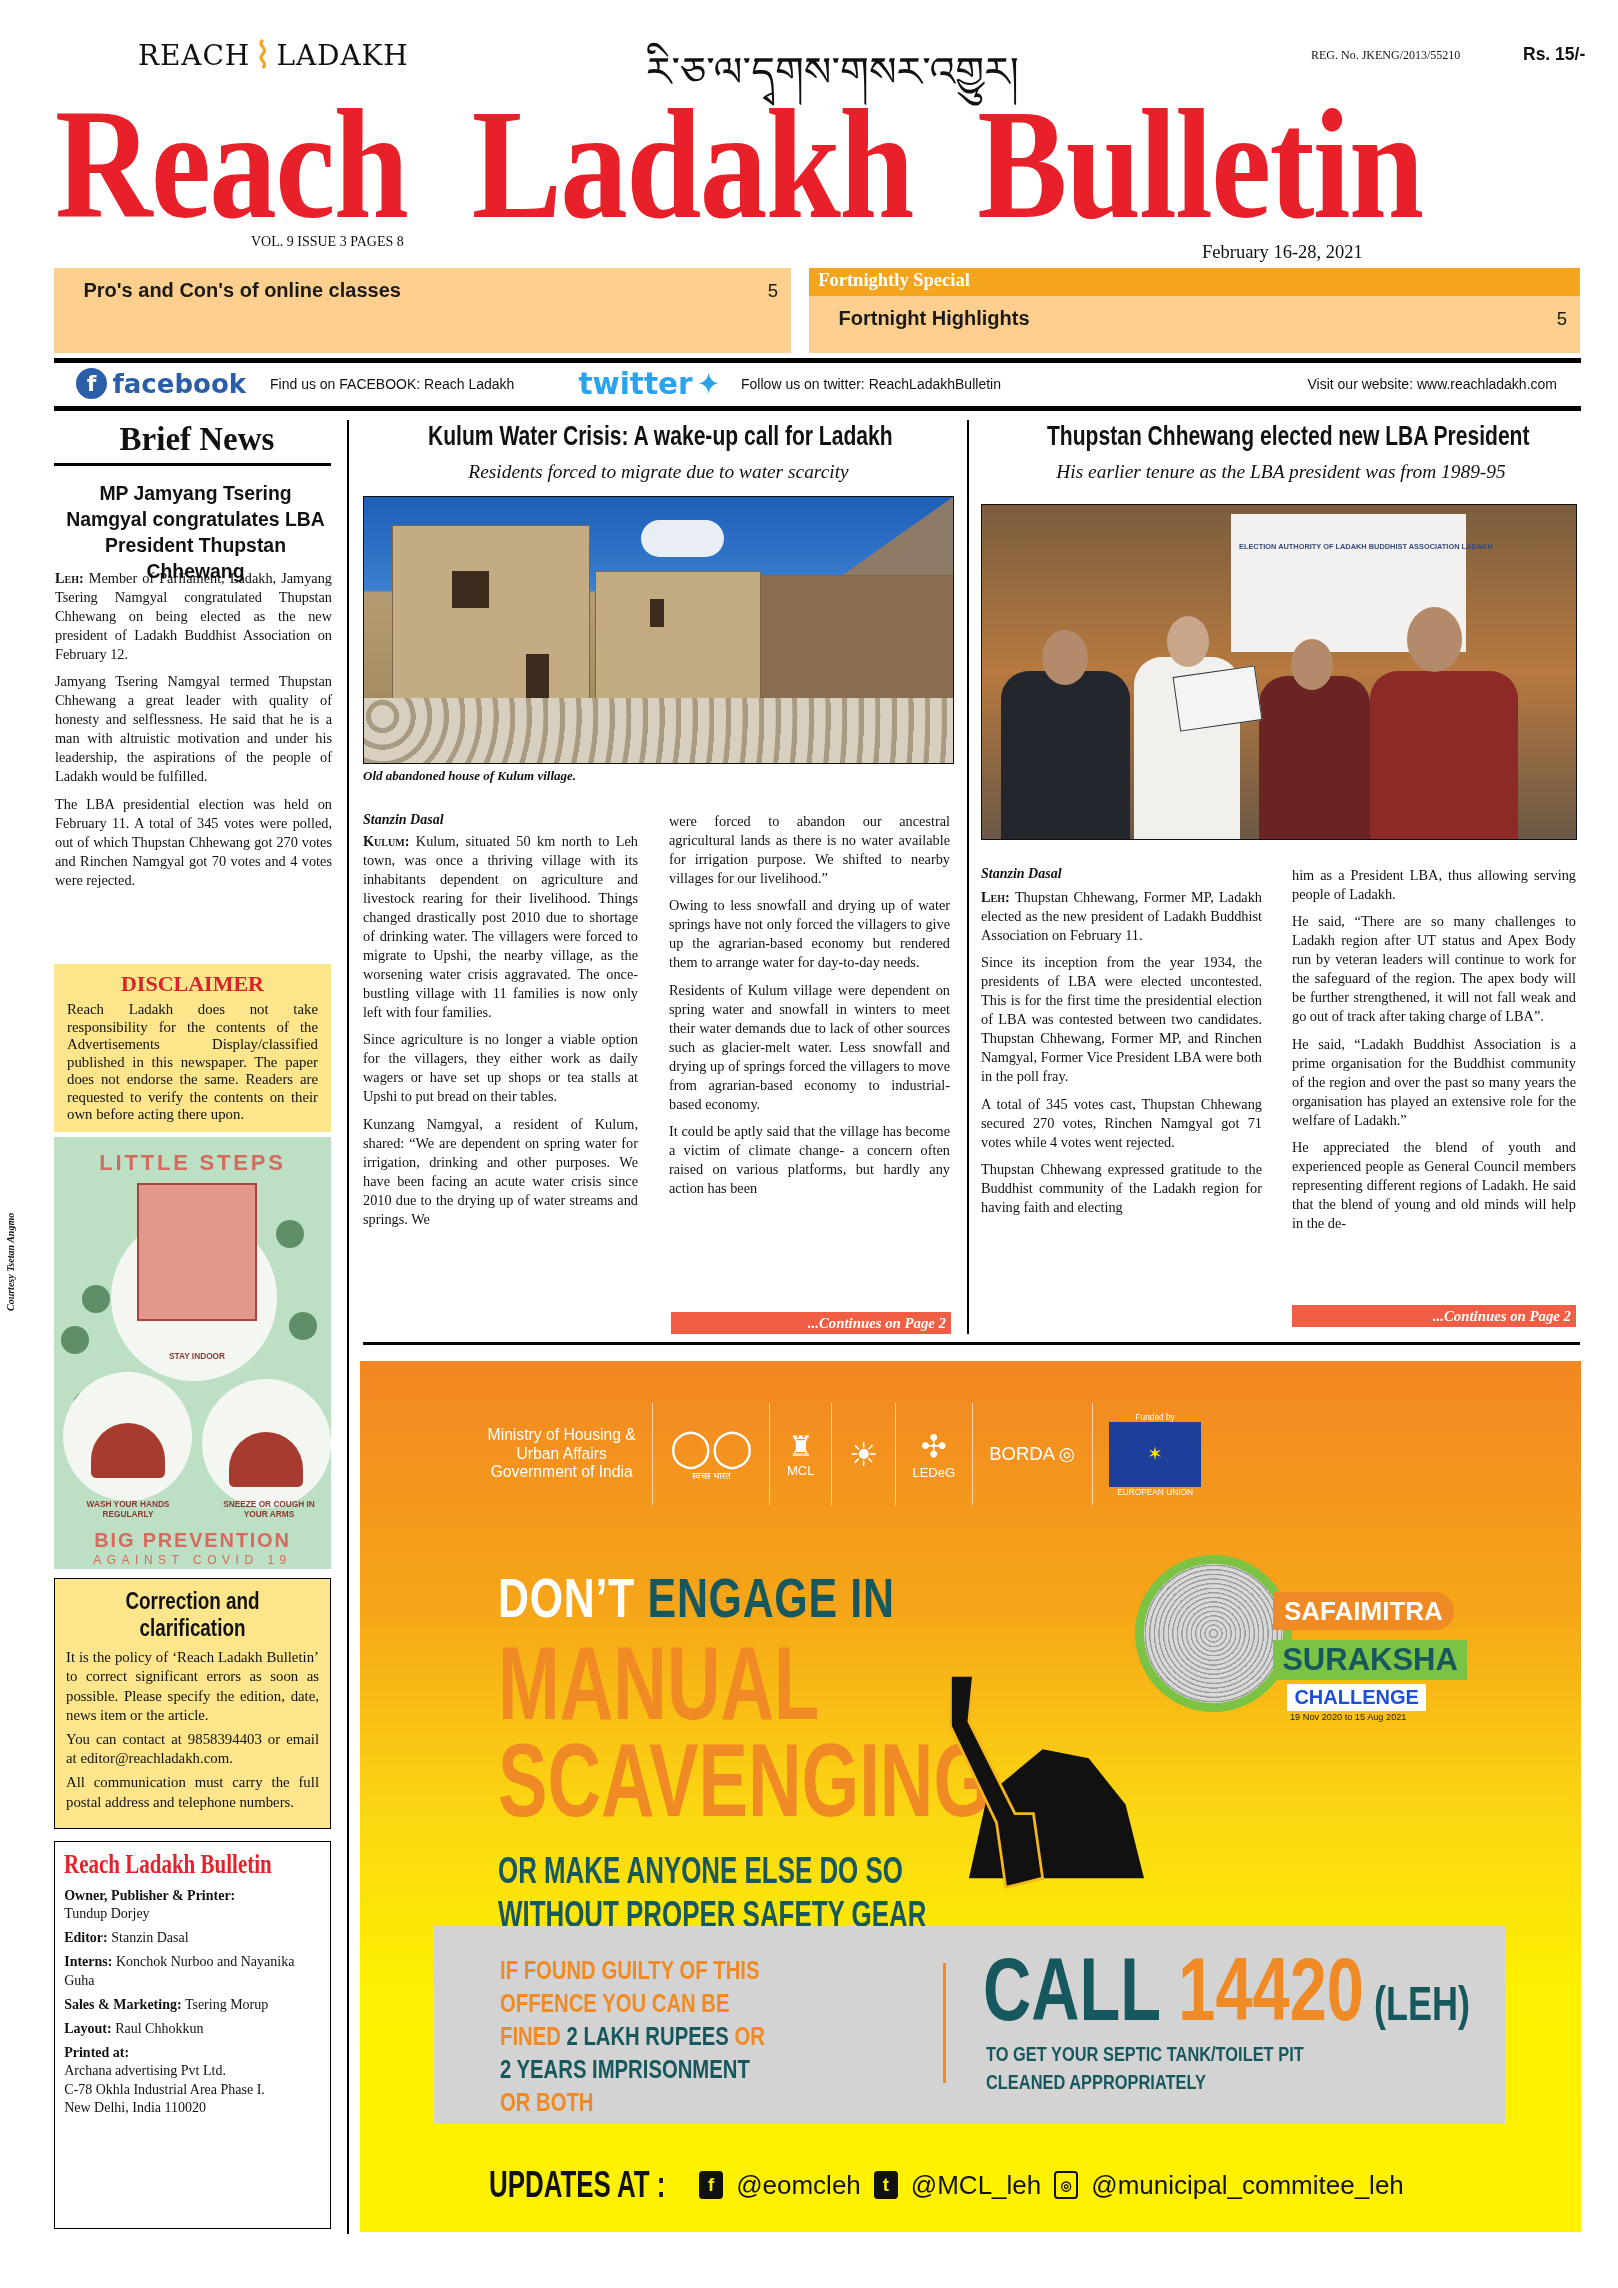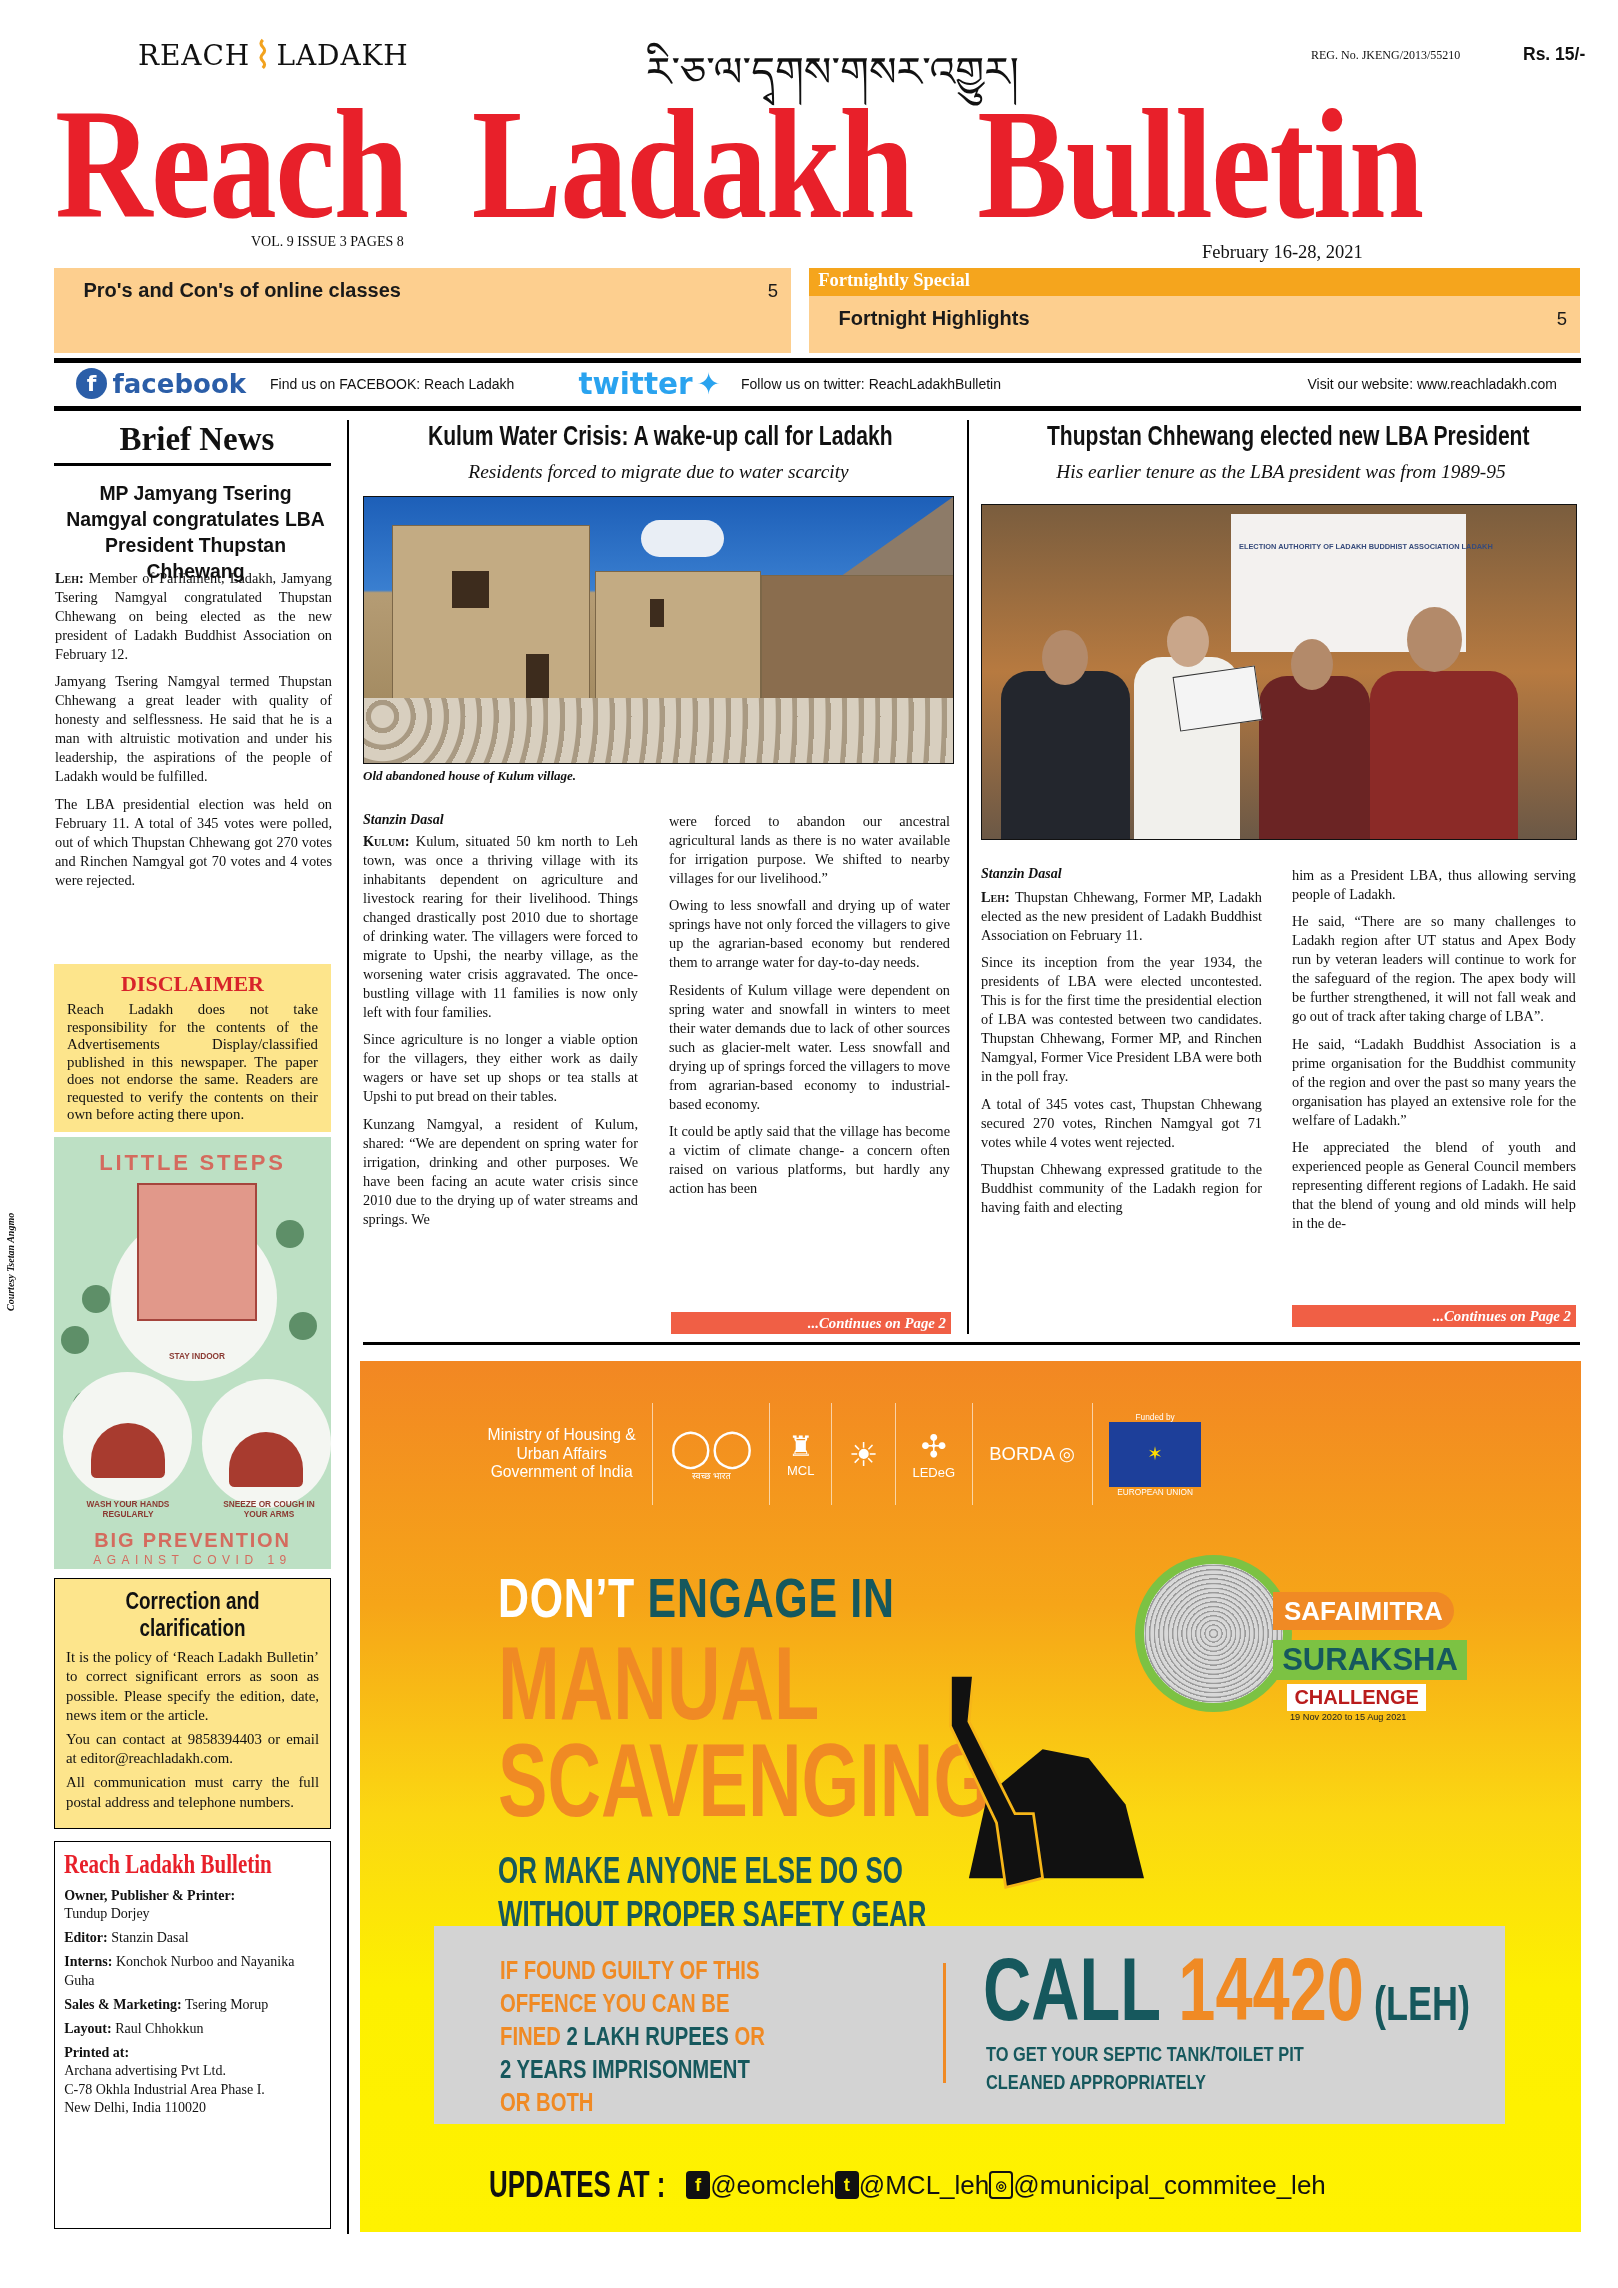--- a/index.html
+++ b/index.html
@@ -92,31 +92,31 @@
   .ad .eu-cap { font-size: 8.3px; color:#fff; }
   .ad .dont { position:absolute; left: 138px; top: 205px; font-size: 55px; font-weight: bold; color:#fff; transform: scaleX(0.78); transform-origin:left top; white-space:nowrap; letter-spacing: 0.9px; }
   .ad .dont .green { color: #16585d; }
   .ad .big-orange { position:absolute; left: 138px; color: #f08a24; font-weight: bold; font-size: 103px; line-height: 92px; transform: scaleX(0.72); transform-origin:left top; white-space:nowrap; }
   .ad .small-teal { position:absolute; left: 138px; color: #16585d; font-weight: bold; font-size: 37px; transform: scaleX(0.7); transform-origin:left top; white-space:nowrap; }
   .ad .shovel { position:absolute; left: 572px; top: 305px; width: 212px; height: 240px; }
   .ad .badge { position:absolute; left: 775px; top: 194px; width: 351px; height: 194px; }
   .ad .badge .ring { position:absolute; left: 0; top: 0; width: 157px; height: 157px; border-radius:50%; background: repeating-radial-gradient(circle, #d8d8d8 0 2.8px, #9a9a9a 3.7px 4.6px); border: 9.2px solid #7cc243; }
   .ad .badge .safai { position:absolute; left: 138px; top: 37px; background:#f08a24; color:#fff; font-weight:bold; font-size: 26px; padding: 3.7px 11px; border-radius: 0 20px 20px 0; }
   .ad .badge .suraksha { position:absolute; left: 138px; top: 85px; background:#7cc243; color:#16585d; font-weight:bold; font-size: 31px; padding: 1.8px 9.2px; }
-  .ad .badge .challenge { position:absolute; left: 152px; top: 129px; background:#fff; color:#b91c1c; font-weight:bold; font-size: 20px; padding: 1.8px 7.4px; }
+  .ad .badge .challenge { position:absolute; left: 152px; top: 129px; background:#fff; color:#1d4ed8; font-weight:bold; font-size: 20px; padding: 1.8px 7.4px; }
   .ad .badge .dates { position:absolute; left: 155px; top: 157px; font-size: 9.2px; color:#222; }
   .ad .grey { position:absolute; left: 74px; top: 565px; width: 1071px; height: 198px; background:#d3d3d3; }
   .ad .fine { position:absolute; left: 66px; top: 28px; font-weight: bold; font-size: 26px; line-height: 33px; color:#f08a24; transform: scaleX(0.78); transform-origin:left top; white-space:nowrap; }
   .ad .fine .teal { color:#16585d; }
   .ad .vbar { position:absolute; left: 509px; top: 37px; width: 2.8px; height: 120px; background:#f08a24; }
   .ad .call { position:absolute; left: 549px; top: 16.6px; font-weight:bold; font-size: 89px; line-height: 92px; color:#16585d; transform: scaleX(0.75); transform-origin:left top; white-space:nowrap; }
   .ad .call .num { color:#f08a24; }
   .ad .call .leh { font-size: 48px; }
   .ad .septic { position:absolute; left: 552px; top: 114px; font-weight:bold; font-size: 20px; line-height: 28px; color:#16585d; transform: scaleX(0.82); transform-origin:left top; white-space:nowrap; }
-  .ad .updates { position:absolute; left: 129px; top: 803px; display:flex; align-items:center; font-size: 26px; color:#111; }
+  .ad .updates { position:absolute; left: 129px; top: 803px; display:flex; align-items:center; gap: 13px; font-size: 26px; color:#111; }
   .ad .updates .lab { font-weight:bold; font-size: 37px; transform: scaleX(0.7); transform-origin:left center; margin-right: -55px; }
   .ad .sicon { width: 24px; height: 28px; background:#111; color:#fdf000; border-radius: 3.7px; display:inline-flex; align-items:center; justify-content:center; font-size: 18.5px; font-weight:bold; }
   .ad .sicon.ig { background: transparent; border: 2.8px solid #111; color:#111; font-size: 13px; }
 </style>
 </head>
 <body>
 
 <div class="abs small-logo">
   <span>REACH</span>
   <span class="flame">⌇</span>

